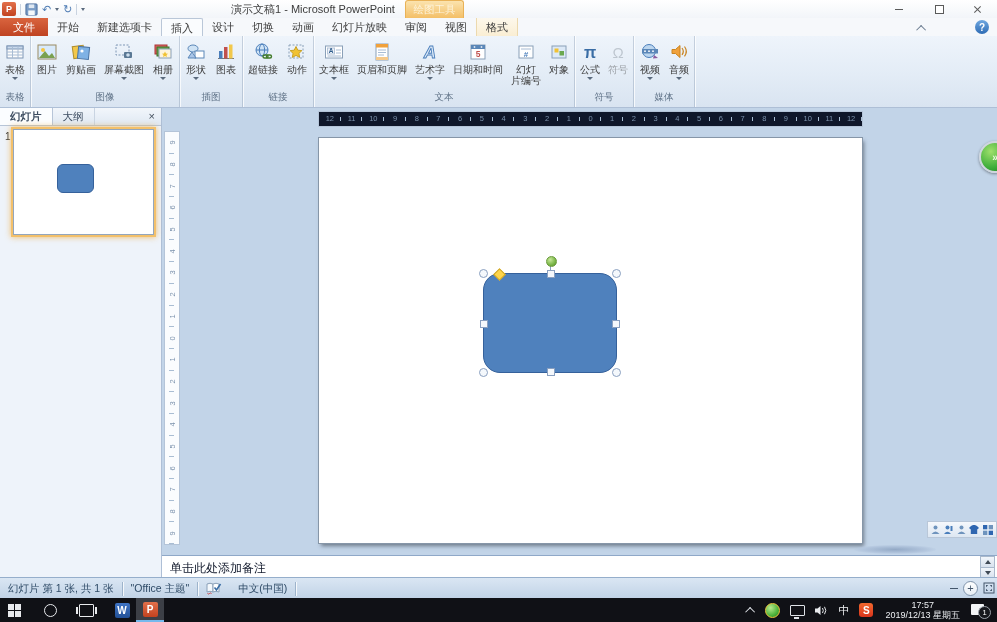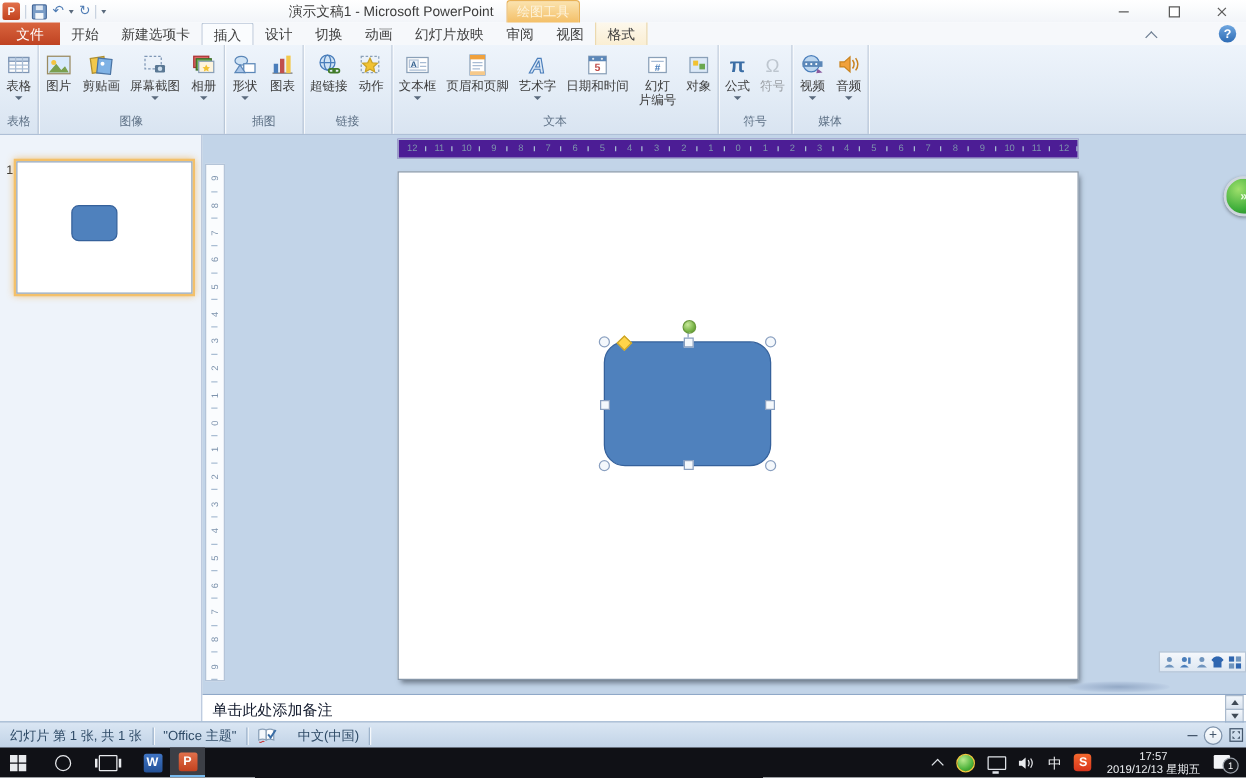--- a/index.html
+++ b/index.html
@@ -54,21 +54,21 @@
   .ptab{padding:2px 10px 0;font-size:10.5px;color:#3e4e62;}
   .ptab.active{background:#fbfdff;border-right:1px solid #b7c5d8;font-weight:bold;}
   .ptab.inactive{border-right:1px solid #c9d4e2;}
   #panel-close{margin-left:auto;padding:2px 6px 0;font-size:11px;color:#44505e;}
   #thumb-num{position:absolute;left:5px;top:23px;font-size:10px;color:#333;}
   #thumb{position:absolute;left:13px;top:21px;width:139px;height:104px;background:#fff;
          border:1px solid #93a6bd;box-shadow:0 0 0 2px #f3c06a,0 0 6px 2px rgba(240,175,70,.8);}
   #thumb-shape{position:absolute;left:43px;top:34px;width:35px;height:27px;border-radius:6px;}
   
   #main{position:absolute;left:162px;top:108px;width:835px;height:469px;background:#c2d4e8;}
-  #hruler{position:absolute;left:156px;top:3px;width:543px;height:14px;background:#4c1d95;
+  #hruler{position:absolute;left:156px;top:3px;width:543px;height:14px;background:#0f172a;
           border:1px solid #b4c4d8;display:flex;}
   .rcell{flex:1;position:relative;text-align:center;font-size:7.5px;color:#7d93ad;line-height:13px;}
   .rcell::after{content:"";position:absolute;right:0;top:5px;width:1px;height:4px;background:#a9bdd3;}
   #vruler{position:absolute;left:2px;top:23px;width:14px;height:412px;background:#fafcfe;
           border:1px solid #b4c4d8;display:flex;flex-direction:column;}
   .rcell.v{line-height:normal;display:flex;align-items:center;justify-content:center;}
   .rcell.v::after{right:auto;left:4px;top:auto;bottom:0;width:5px;height:1px;}
   .rcell.v span{transform:rotate(-90deg);display:block;font-size:7.5px;color:#7d93ad;}
   #slide{position:absolute;left:156px;top:29px;width:543px;height:405px;background:#fff;
          border:1px solid #8696a8;box-shadow:2px 3px 4px -1px rgba(40,50,60,.55);}
@@ -451,20 +451,25 @@
           </span>
           <span class="rlabel">音频</span>
           <span class="caret"></span>
         </div>
       </div>
       <div class="rgroup-label">媒体</div>
     </div>
   </div>
 
   <div id="leftpanel">
+    <div id="panel-tabs">
+      <div class="ptab active">幻灯片</div>
+      <div class="ptab inactive">大纲</div>
+      <div id="panel-close">×</div>
+    </div>
     <div id="thumb-num">1</div>
     <div id="thumb">
       <div id="thumb-shape" style="background: rgb(79, 129, 189); border: 1px solid rgb(53, 97, 155);"></div>
     </div>
   </div>
 
   <div id="main">
     <div id="hruler">
         <div class="rcell">12</div>
         <div class="rcell">11</div>

